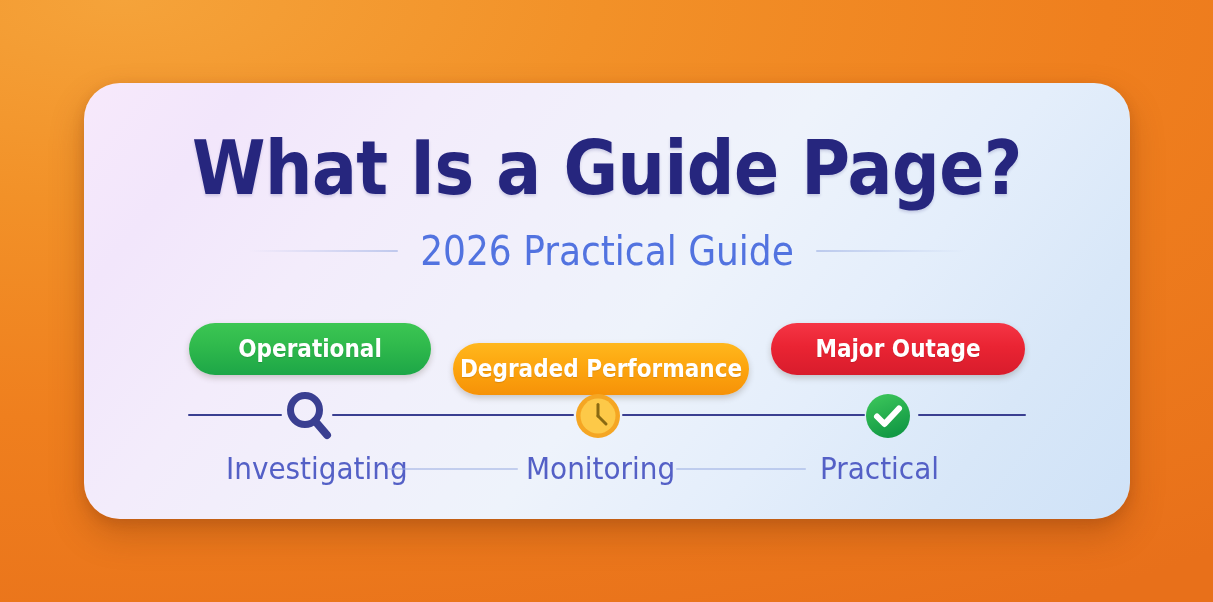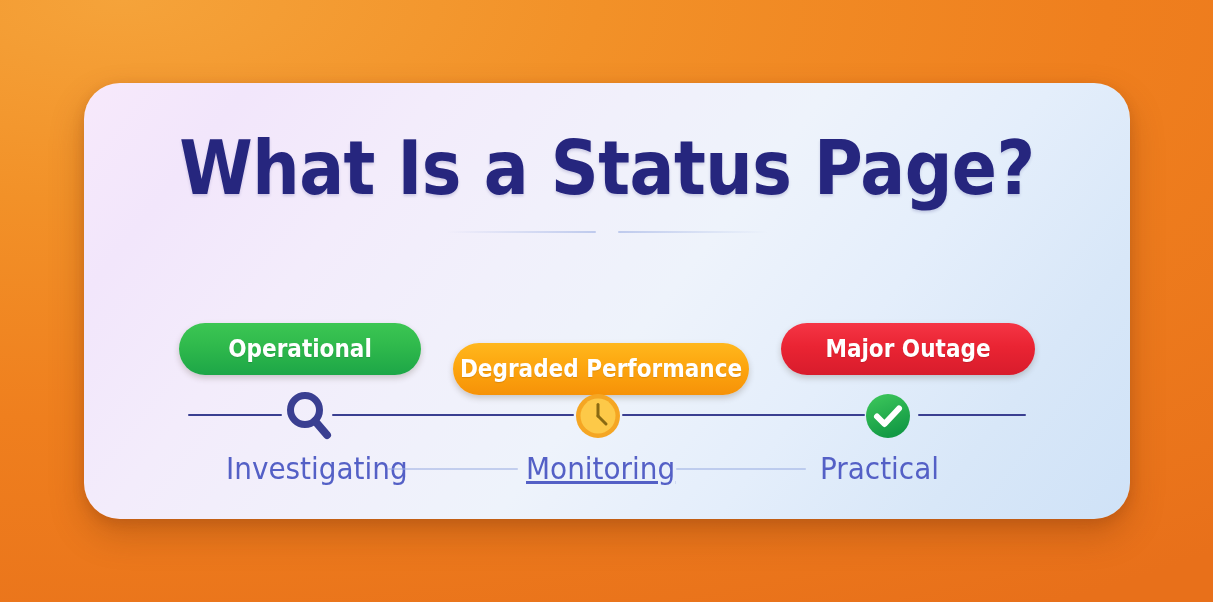--- a/index.html
+++ b/index.html
@@ -94,21 +94,21 @@
 
   
   .badges {
     position: absolute;
     left: 0;
     top: 220px;
     width: 100%;
     display: flex;
     align-items: center;
     justify-content: center;
-    gap: 32px;
+    gap: 22px;
   }
   .badge {
     height: 52px;
     display: flex;
     align-items: center;
     justify-content: center;
     border-radius: 26px;
     color: #ffffff;
     font-size: 24px;
     font-weight: bold;
@@ -188,24 +188,25 @@
   .clock-icon { display: block; }
   .check-icon { display: block; }
 </style>
 </head>
 <body>
 
 <div id="canvas">
 
   <div id="card">
 
-    <div class="title">What Is a Status Page?</div>
+    <div class="title">What Is a Guide Page?</div>
 
     <div class="subtitle-row">
       <div class="sub-rule left"></div>
+      <div class="subtitle">2026 Practical Guide</div>
       <div class="sub-rule right"></div>
     </div>
 
     <div class="badges">
       <div class="badge op">Operational</div>
       <div class="badge deg">Degraded Performance</div>
       <div class="badge maj">Major Outage</div>
     </div>
 
     <div class="timeline">
@@ -240,20 +241,20 @@
             </linearGradient>
           </defs>
           <circle cx="24" cy="24" r="22" fill="url(#gchk)"></circle>
           <path d="M13 24.5 L20.5 32 L35 16.5" fill="none" stroke="#ffffff" stroke-width="6" stroke-linecap="round" stroke-linejoin="round"></path>
         </svg>
       </div>
 
       <div class="tl-labels">
         <div class="tl-label" style="left:38px;">Investigating</div>
         <div class="tl-sub-line" style="left:200px; width:130px;"></div>
-        <div class="tl-label" style="left:338px;text-decoration:underline;">Monitoring</div>
+        <div class="tl-label" style="left:338px;">Monitoring</div>
         <div class="tl-sub-line" style="left:488px; width:130px;"></div>
         <div class="tl-label" style="left:632px;">Practical</div>
       </div>
 
     </div>
   </div>
 </div>
 
 </body></html>

